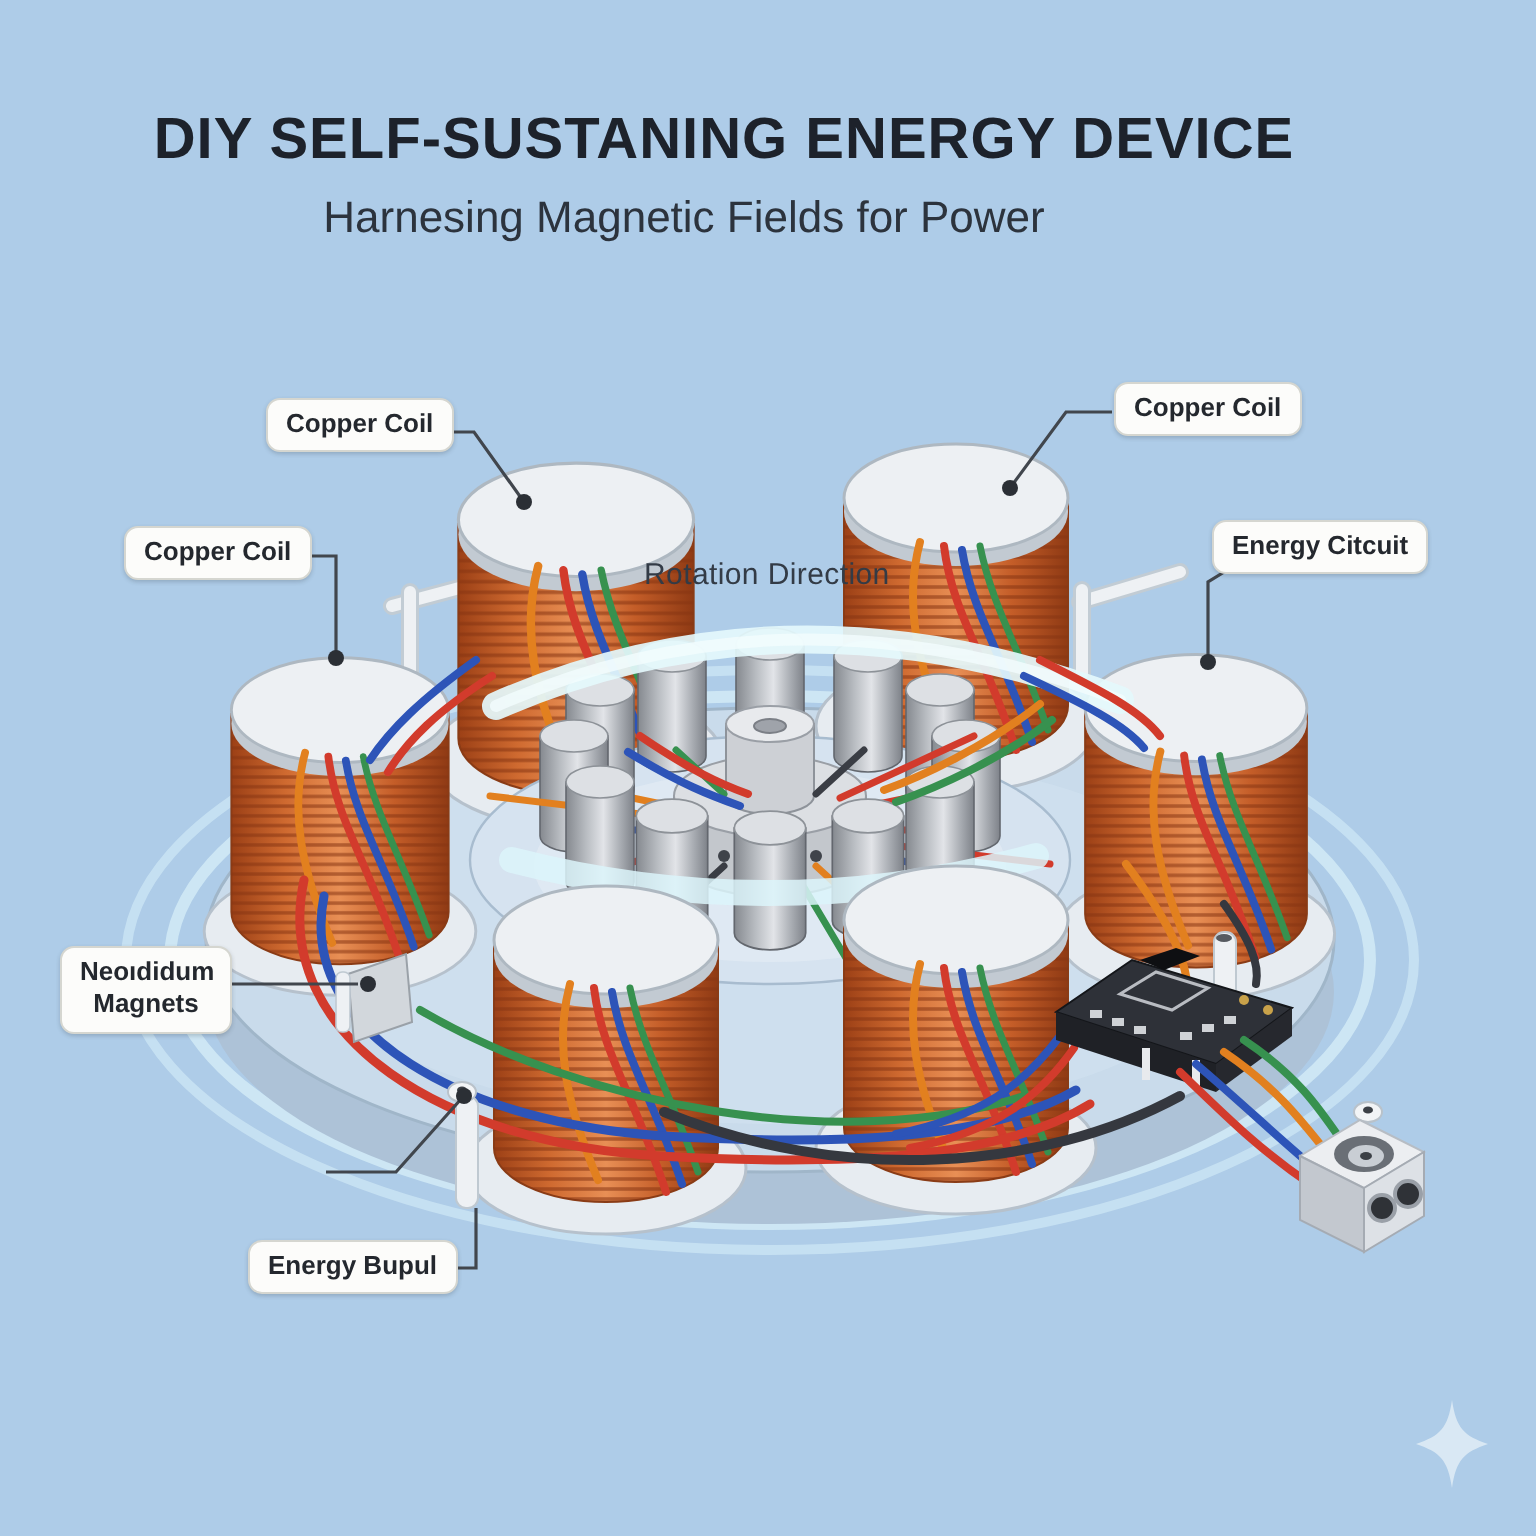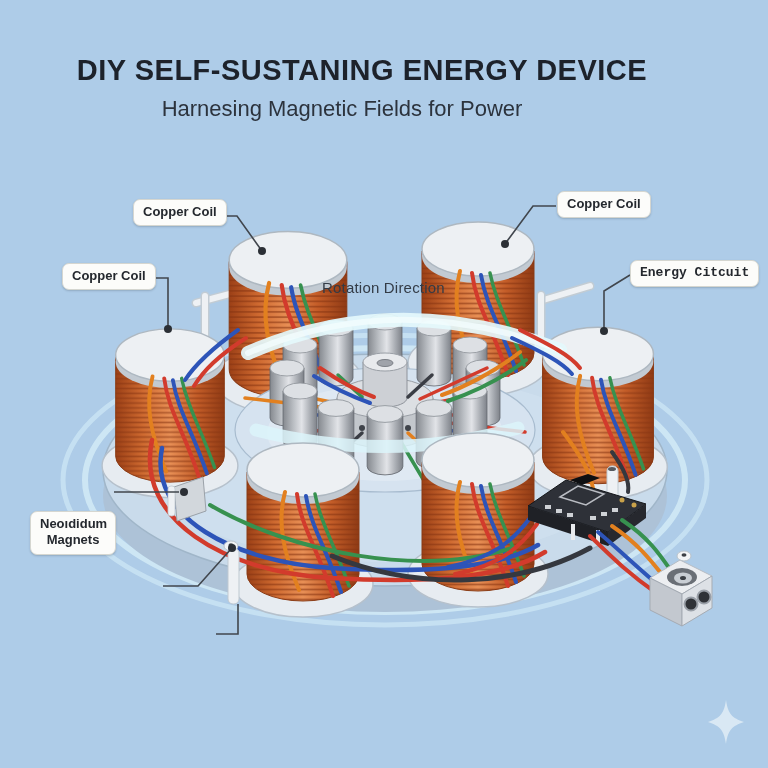--- a/index.html
+++ b/index.html
@@ -22,22 +22,22 @@
     padding:4px 9px 5px; font-size:13px; line-height:1.25; font-weight:700; color:#24282e;
     box-shadow:0 1px 2px rgba(40,50,60,.22); white-space:nowrap;
   }
   .lbl.wrap { white-space:normal; text-align:center; width:66px; }
   .floating-text {
     position:absolute; font-size:15px; font-weight:400; color:#333b46; letter-spacing:.2px;
   }
   .lbl-copper-tl { left:133px; top:199px; }
   .lbl-copper-tr { left:557px; top:191px; }
   .lbl-copper-l  { left:62px;  top:263px; }
-  .lbl-circuit   { left:630px; top:260px;font-family:Liberation Mono, monospace; }
-  .lbl-neo       { left:30px;  top:473px;margin-top:38px; }
+  .lbl-circuit   { left:606px; top:260px; }
+  .lbl-neo       { left:30px;  top:473px; }
   .lbl-output    { left:66px;  top:572px; }
   .lbl-bupul     { left:124px; top:620px; }
   .lbl-rotation  { left:322px; top:279px; }
 </style>
 </head>
 <body>
 
 <div id="stage">
 
   <svg id="illustration" width="768" height="768" viewBox="0 0 768 768">
@@ -277,15 +277,16 @@
   </svg>
 
   <h1 class="title">DIY SELF-SUSTANING ENERGY DEVICE</h1>
   <h2 class="subtitle">Harnesing Magnetic Fields for Power</h2>
 
   <div class="lbl lbl-copper-tl">Copper Coil</div>
   <div class="lbl lbl-copper-tr">Copper Coil</div>
   <div class="lbl lbl-copper-l">Copper Coil</div>
   <div class="lbl lbl-circuit">Energy Citcuit</div>
   <div class="lbl wrap lbl-neo">Neoıdidum Magnets</div>
+  <div class="lbl lbl-bupul">Energy Bupul</div>
   <div class="floating-text lbl-rotation">Rotation Direction</div>
 
 </div>
 
 </body></html>

